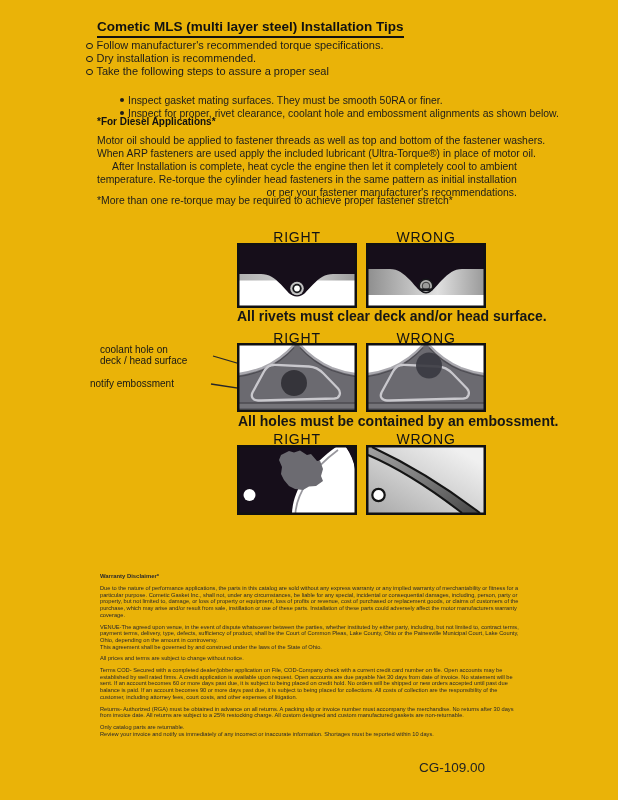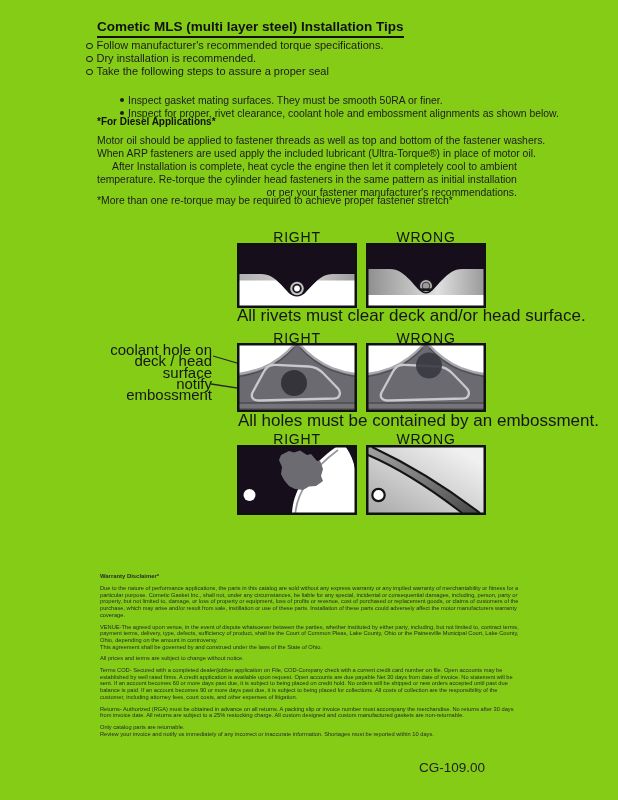--- a/index.html
+++ b/index.html
@@ -1,39 +1,39 @@
 <!DOCTYPE html>
 <html style="--ink: #1c1c1c; --diagram-black: #160e1a; --deck-gray: #b5b5b5; --gasket-gray: #6b6a70; --embossment-line: #c9c8cd; --coolant-hole: #35343a; --page-bg: #ffffff;"><head>
 <meta charset="utf-8">
 <style>
   html,body{margin:0;padding:0;background:#e8e8e8;}
   .page{
-    position:relative;width:618px;height:800px;background:#84cc16;
+    position:relative;width:618px;height:800px;background:#eab308;
     font-family:"Liberation Sans","DejaVu Sans",sans-serif;color:#1c1c1c;
     overflow:hidden;margin:0 auto;
   }
   .title{
     position:absolute;left:97px;top:19px;margin:0;
     font-size:13.5px;font-weight:bold;letter-spacing:0px;
     padding-bottom:2px;border-bottom:2.2px solid #111;color:#111;
   }
   .bullets{position:absolute;left:86px;top:39px;margin:0;padding:0;list-style:none;}
   .bullets li{display:flex;align-items:flex-start;font-size:11px;line-height:13px;}
   .o-marker{flex:0 0 auto;width:4.5px;height:4.5px;border:1px solid #1c1c1c;border-radius:50%;margin:3.5px 4px 0 0;}
   .subbullets{position:absolute;left:104px;top:78px;margin:16px;padding:0;list-style:none;}
   .subbullets li{display:flex;align-items:flex-start;font-size:10.4px;line-height:13px;}
   .d-marker{flex:0 0 auto;width:4px;height:4px;background:#1c1c1c;border-radius:50%;margin:4px 4px 0 0;}
   .diesel-heading{position:absolute;left:97px;top:116px;margin:0;font-size:10px;font-weight:bold;color:#111;}
   .para{position:absolute;left:97px;margin:0;font-size:10.4px;line-height:13px;}
   .para.p1{top:134px;} .para.p2{top:160px;text-align:right;} .note{top:194px;}
   .fig-header{position:absolute;width:120px;text-align:center;font-size:14px;letter-spacing:.8px;color:#131313;}
   .fig-box{position:absolute;width:120px;}
   .fig-box svg{display:block;}
-  .fig-caption{position:absolute;font-size:17px;line-height:12px;color:#161616;}
-  .fig-label{position:absolute;font-size:15px;line-height:11.5px;text-align:right;color:#161616;}
+  .fig-caption{position:absolute;font-size:14px;line-height:12px;color:#161616;font-weight:bold;}
+  .fig-label{position:absolute;font-size:10px;line-height:11.5px;color:#161616;}
   .leader-svg{position:absolute;left:205px;top:348px;}
   .fine-print{position:absolute;left:100px;top:573px;width:421px;color:#28282c;}
   .fine-print h3{margin:0 0 6px 0;font-size:5.9px;font-weight:bold;}
   .fp-block{margin:0 0 5px 0;}
   .fp-block p{margin:0;font-size:5.7px;line-height:6.7px;}
   .footer-code{position:absolute;left:387px;top:760px;font-size:13.5px;color:#222;margin-left:32px;}
 </style>
 </head>
 <body>
 

